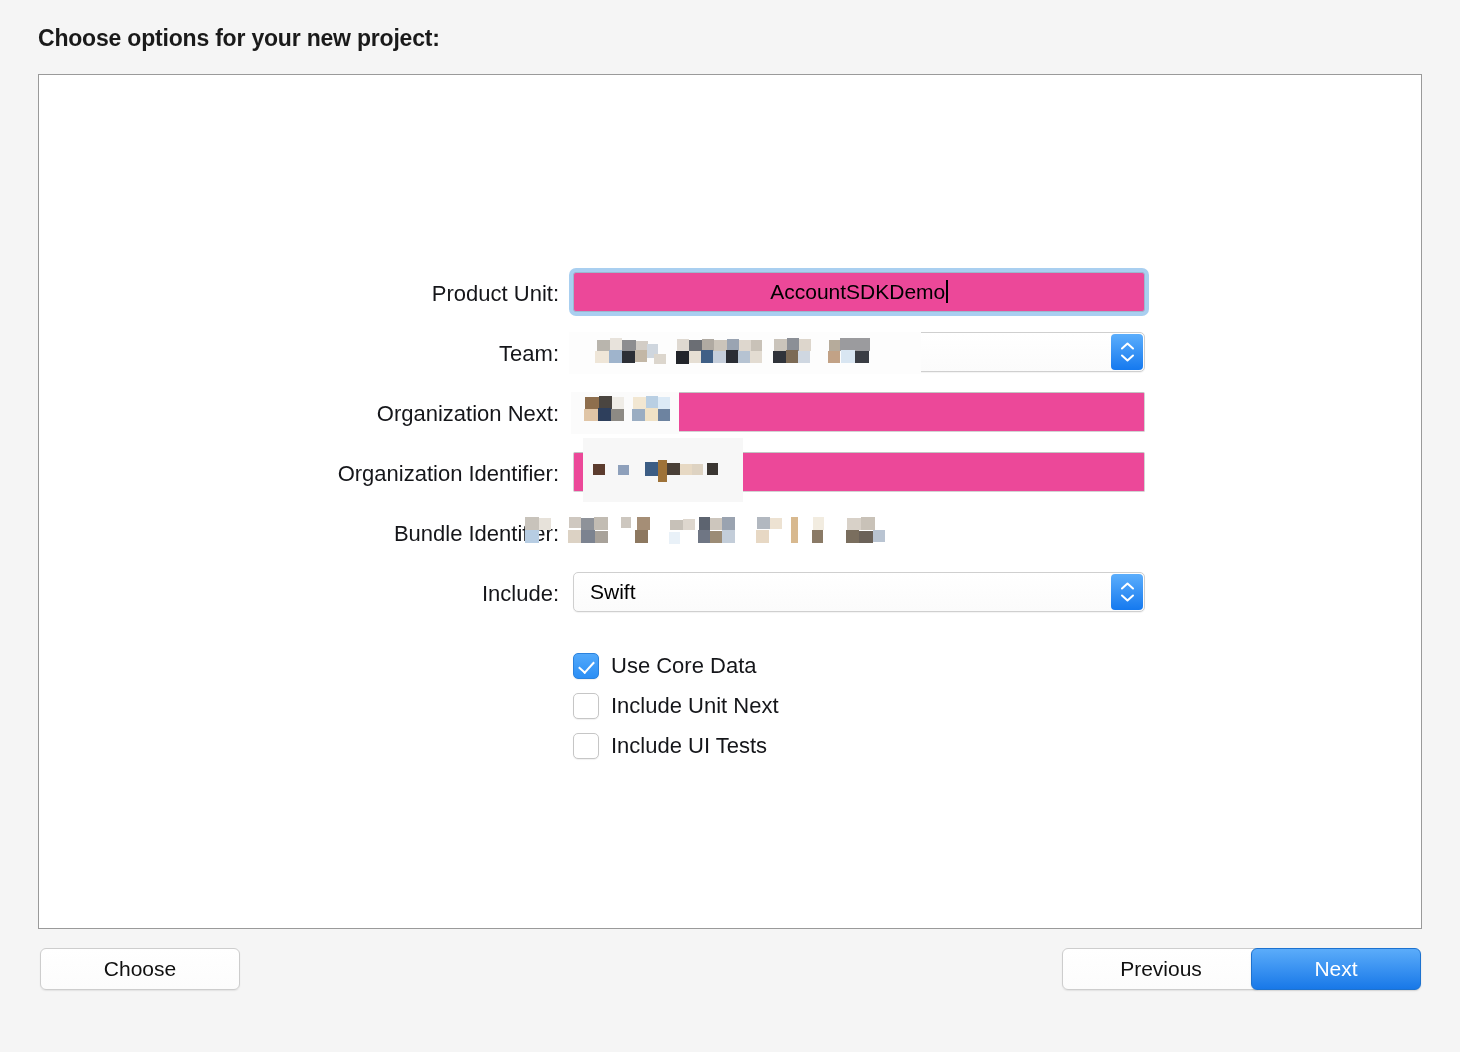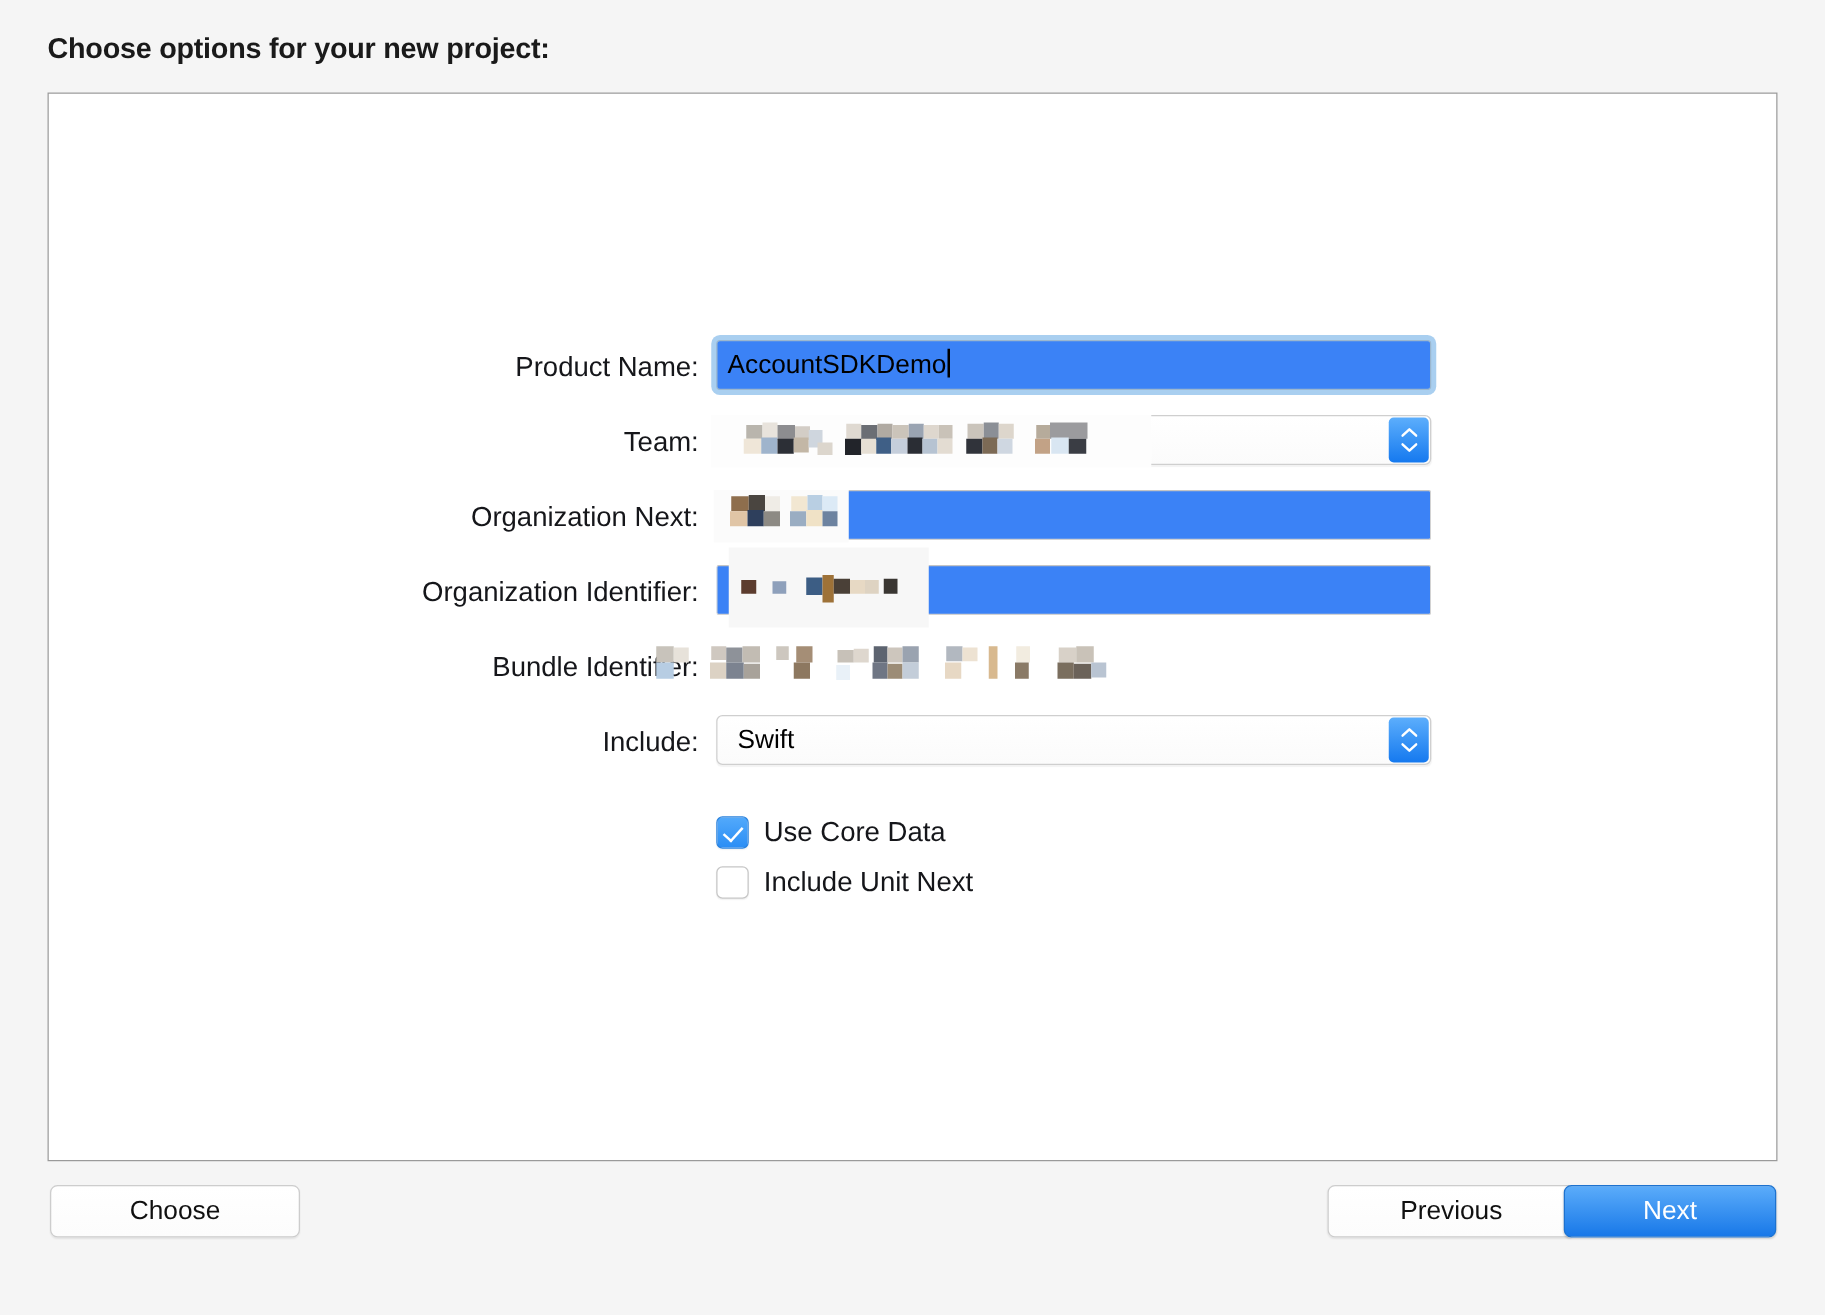--- a/index.html
+++ b/index.html
@@ -76,30 +76,31 @@
     position: absolute;
     left: 534px;
     top: 0;
   }
 
   
   .textfield {
     box-sizing: border-box;
     width: 572px;
     height: 40px;
-    background: #3b82f6;
+    background: #ec4899;
     border: 1px solid #d2d2d2;
     border-top-color: #c4c4c4;
     border-radius: 2px;
     font-size: 21px;
     line-height: 38px;
     padding: 0 8px;
     color: #000;
     white-space: nowrap;
     overflow: hidden;
+    text-align: center;
   }
 
   
   .textfield-wrap.focused {
     box-sizing: border-box;
     padding: 4px;
     margin: -4px 0 0 -4px;
     border-radius: 7px;
     background: #a9cff0;
     width: 580px;
@@ -255,21 +256,21 @@
 
 <div class="dialog">
 
   <div class="dialog-title">Choose options for your new project:</div>
 
   <div class="panel">
 
     <div class="form">
 
       <div class="form-row">
-        <div class="row-label">Product Name:</div>
+        <div class="row-label">Product Unit:</div>
         <div class="row-control">
           <div class="textfield-wrap focused">
             <div class="textfield"><span>AccountSDKDemo</span><span class="caret"></span></div>
           </div>
         </div>
       </div>
 
       <div class="form-row">
         <div class="row-label">Team:</div>
         <div class="row-control">
@@ -438,20 +439,24 @@
           <div class="check-row">
             <span class="checkbox checked"></span>
             <span class="check-label">Use Core Data</span>
           </div>
 
           <div class="check-row">
             <span class="checkbox"></span>
             <span class="check-label">Include Unit Next</span>
           </div>
 
+          <div class="check-row">
+            <span class="checkbox"></span>
+            <span class="check-label">Include UI Tests</span>
+          </div>
 
         </div>
       </div>
 
     </div>
   </div>
 
   <div class="footer">
     <div class="btn btn-cancel">Choose</div>
     <div class="btn btn-previous">Previous</div>

